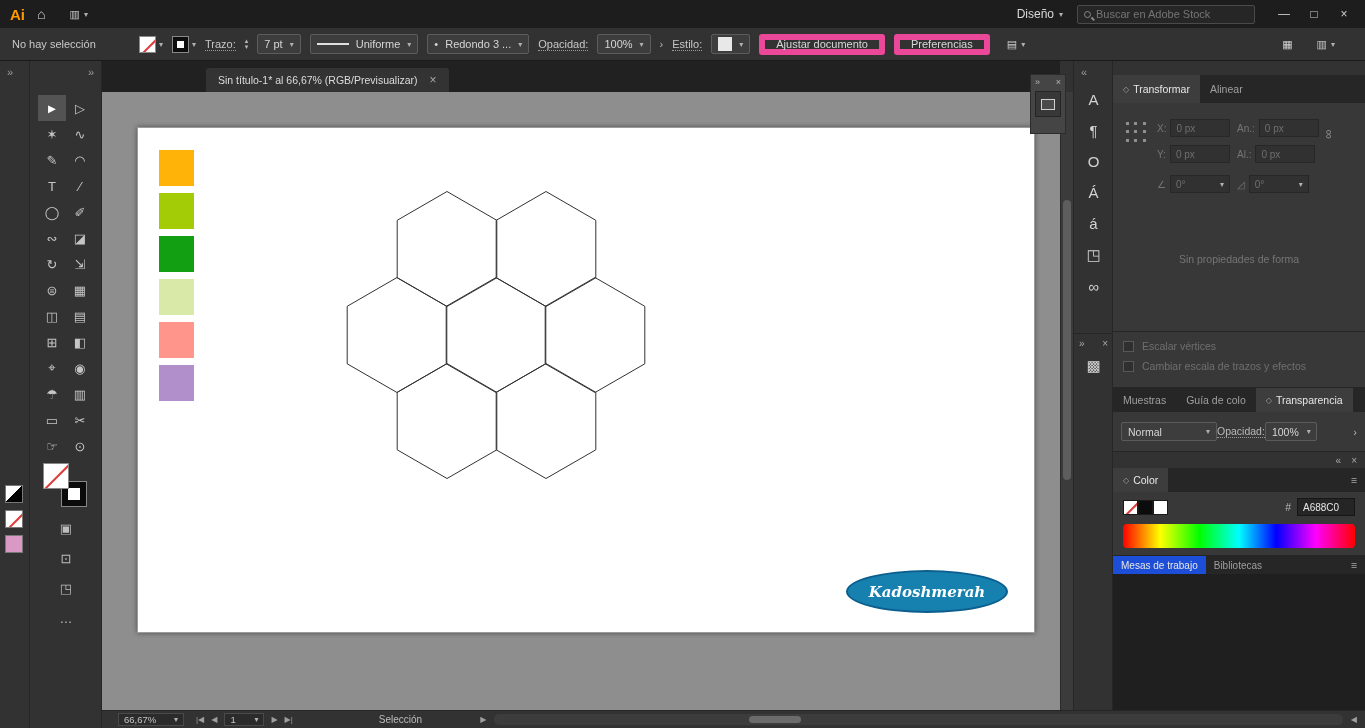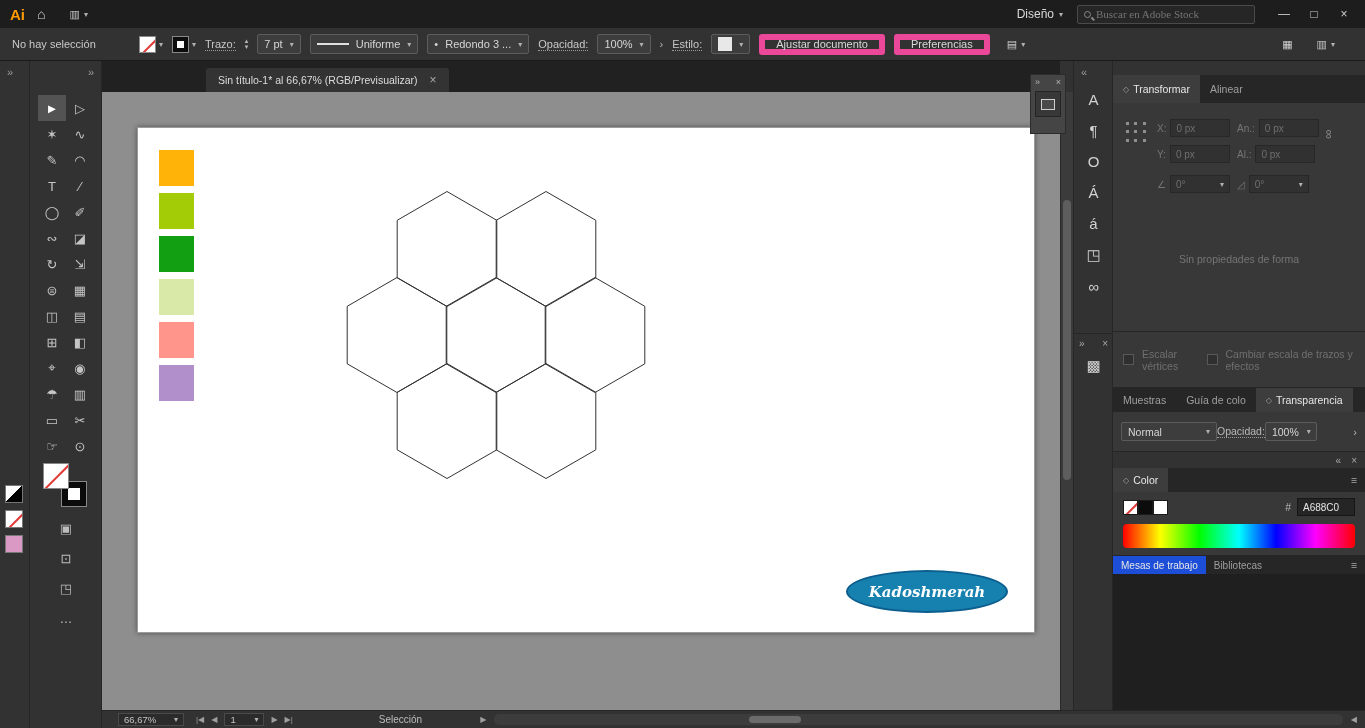--- a/index.html
+++ b/index.html
@@ -13,21 +13,21 @@
   .ai-logo{color:#ff9a00;font-weight:bold;font-size:15px;margin:0 12px 0 10px}
   .home-ic{color:#d5d5d5;font-size:14px;margin-right:16px}
   .mi{padding:0 11px;line-height:28px;color:#e2e2e2;font-size:12px;cursor:default}
   .icon-btn{display:flex;align-items:center;gap:4px;color:#c9c9c9;padding:0 8px}
   .mb-right{margin-left:auto;display:flex;align-items:center;gap:14px;padding-right:6px}
   .ws-switch{display:flex;align-items:center;gap:5px;color:#d8d8d8;font-size:12px}
   .searchbox{width:178px;height:19px;background:#262626;border:1px solid #4a4a4a;border-radius:2px;
     display:flex;align-items:center;gap:5px;padding:0 6px}
   .search-glyph{width:7px;height:7px;border:1.5px solid #8a8a8a;border-radius:50%;position:relative;flex:none}
   .search-glyph::after{content:"";position:absolute;left:6px;top:6px;width:4px;height:1.5px;background:#8a8a8a;transform:rotate(45deg)}
-  .searchbox input{background:transparent;border:0;outline:0;color:#9a9a9a;font-size:11px;width:145px;font-family:Liberation Serif, serif}
+  .searchbox input{background:transparent;border:0;outline:0;color:#9a9a9a;font-size:11px;width:145px;font-family:Liberation Sans, sans-serif}
   .winbtns{display:flex;gap:0}
   .winbtn{width:30px;text-align:center;line-height:28px;color:#cccccc;font-size:12px}
   .caret{font-size:8px;color:#b0b0b0}
 
   
   .controlbar{position:absolute;left:0;top:28px;width:1365px;height:33px;background:#323232;
     border-bottom:1px solid #1b1b1b;display:flex;align-items:center;gap:9px;padding:0 12px;z-index:25}
   .sel-status{width:118px;color:#c9c9c9}
   .sw-ctl{display:flex;align-items:center;gap:3px}
   .none-sw{width:17px;height:17px;background:#fff;border:1px solid #888;position:relative;overflow:hidden}
@@ -105,21 +105,21 @@
   .tp-body{position:relative;height:229px;background:#383838;border-bottom:1px solid #262626}
   .refgrid{position:absolute;left:10px;top:16px;width:26px;height:26px;display:grid;
     grid-template-columns:repeat(3,1fr);grid-template-rows:repeat(3,1fr)}
   .refgrid i{width:3px;height:3px;background:#8f8f8f;margin:auto}
   .tf{position:absolute;display:flex;align-items:center;gap:4px}
   .tf .lb{color:#757575;font-size:10px}
   .tf .val{width:60px;height:18px;background:#313131;border:1px solid #272727;color:#6f6f6f;
     display:flex;align-items:center;justify-content:space-between;padding:0 5px;font-size:10px}
   .chain{position:absolute;left:212px;top:24px;color:#8a8a8a;font-size:13px;transform:rotate(90deg)}
   .tp-empty{position:absolute;left:0;top:150px;width:100%;text-align:center;color:#757575}
-  .tp-checks{height:56px;background:#383838;border-bottom:1px solid #262626;padding:8px 10px;display:flex;flex-direction:row;gap:8px}
+  .tp-checks{height:56px;background:#383838;border-bottom:1px solid #262626;padding:8px 10px;display:flex;flex-direction:column;gap:8px}
   .chk{display:flex;align-items:center;gap:8px;color:#6f6f6f}
   .cbox{width:11px;height:11px;border:1px solid #585858;background:#2f2f2f;flex:none}
 
   .trans-body{height:40px;background:#383838;border-bottom:1px solid #262626;display:flex;align-items:center;gap:0;padding:0 8px}
   .sm-select{height:19px;background:#3d3d3d;border:1px solid #5c5c5c;border-radius:2px;display:flex;align-items:center;gap:8px;padding:0 6px;color:#d6d6d6}
   .chev{margin-left:auto;color:#b5b5b5;font-size:11px}
 
   .cp-head{height:16px;background:#323232;display:flex;justify-content:flex-end;gap:10px;align-items:center;padding:0 8px;color:#a8a8a8;font-size:10px}
   .cp-body{position:relative;height:64px;background:#383838;border-bottom:1px solid #262626}
   .cp-sw{position:absolute;left:10px;top:8px;display:flex}

